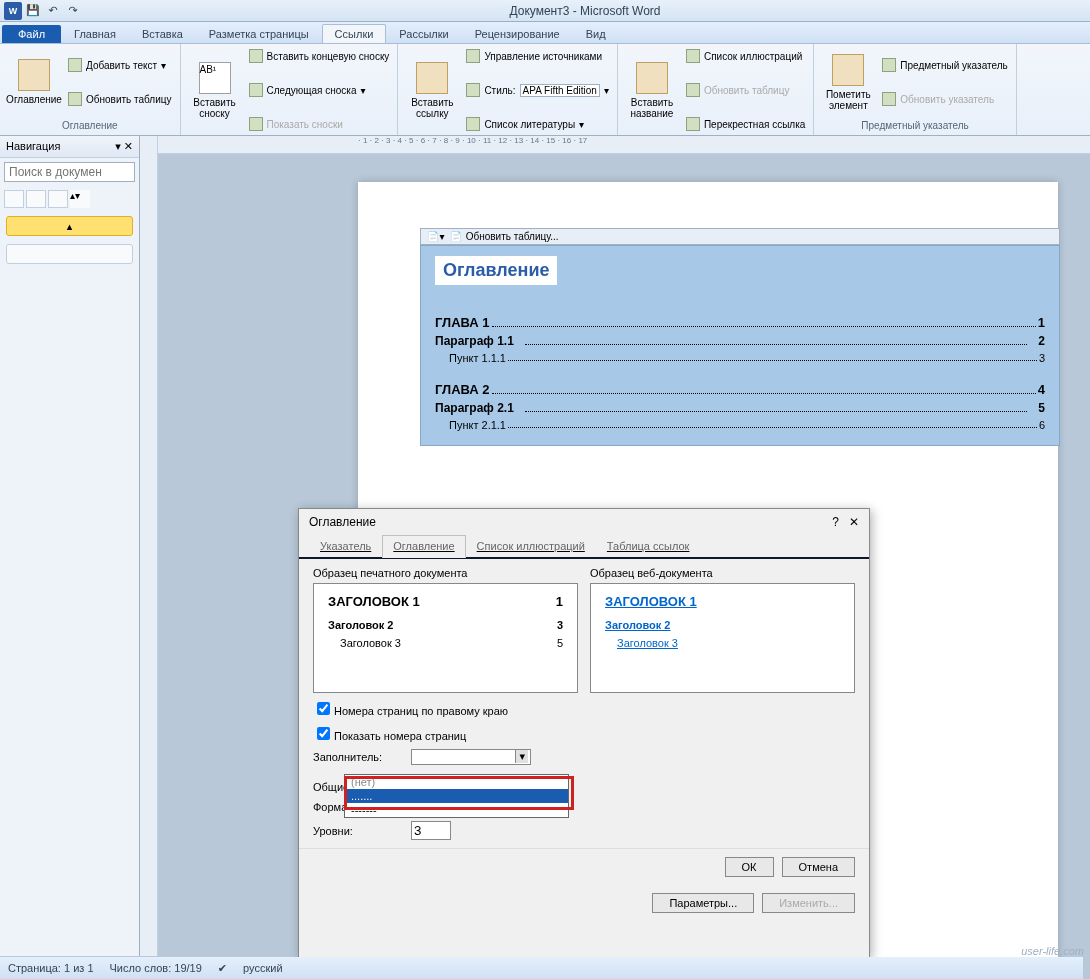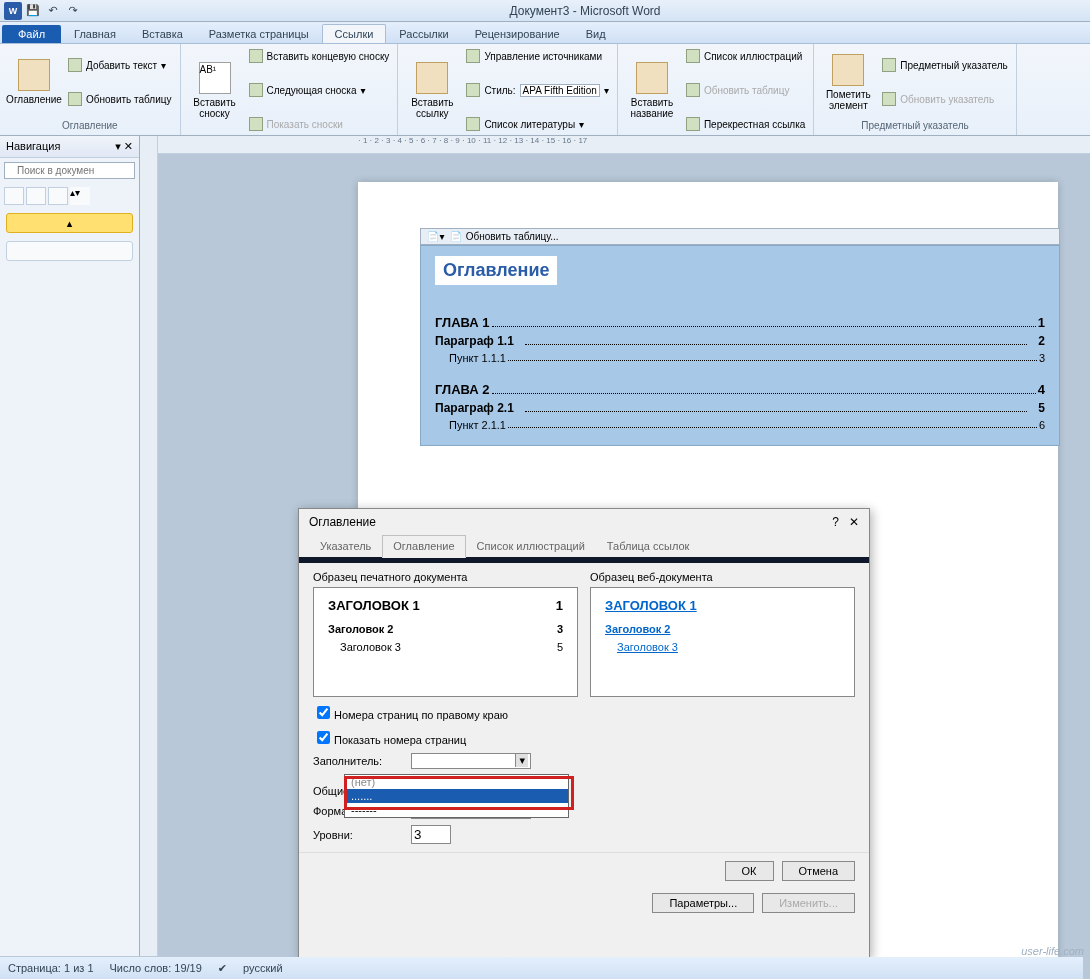--- a/index.html
+++ b/index.html
@@ -17,42 +17,42 @@
 .group-label { text-align: center; font-size: 10px; color: #567; padding: 2px 0; }
 .big-btn { display: flex; flex-direction: column; align-items: center; justify-content: center; width: 60px; padding: 2px; }
 .big-btn .icon { width: 32px; height: 32px; background: #f0e0c0; border: 1px solid #c0a060; margin-bottom: 3px; }
 .big-btn span { text-align: center; font-size: 10px; line-height: 1.1; }
 .small-btns { display: flex; flex-direction: column; justify-content: center; gap: 18px; padding: 2px; }
 .small-btn { display: flex; align-items: center; gap: 4px; font-size: 10px; padding: 1px 2px; white-space: nowrap; }
 .small-btn .micon { width: 14px; height: 14px; background: #d0e0c0; border: 1px solid #90a080; }
 .style-select { border: 1px solid #a0b0c0; background: #fff; padding: 0 2px; font-size: 10px; }
 .nav-pane { position: absolute; left: 0; top: 136px; width: 140px; height: 820px; background: #eef3fa; border-right: 1px solid #a0b0c0; }
 .nav-title { background: linear-gradient(#f0f4fa,#e0e8f4); padding: 4px 6px; display: flex; justify-content: space-between; border-bottom: 1px solid #c0d0e0; }
-.nav-search { margin: 4px; width: calc(100% - 8px); border: 1px solid #a0b0c0; padding: 2px 12px; font-size: 10px; color: #888; }
+.nav-search { margin: 4px; width: calc(100% - 8px); border: 1px solid #a0b0c0; padding: 2px 4px; font-size: 12px; color: #888; }
 .nav-tabs { margin: 4px; display: flex; gap: 2px; }
 .nav-tab-btn { width: 20px; height: 18px; border: 1px solid #c0d0e0; background: #f8fafc; }
 .nav-result { margin: 8px 6px; background: #ffe070; border: 1px solid #e0b020; border-radius: 3px; height: 20px; display: flex; align-items: center; justify-content: center; }
 .nav-res2 { margin: 8px 6px; background: #f8fafc; border: 1px solid #c0d0e0; border-radius: 3px; height: 20px; }
 .ruler-vert { position: absolute; left: 140px; top: 136px; width: 18px; height: 820px; background: #e8eef6; border-right: 1px solid #c0d0e0; }
 .ruler-horz { position: absolute; left: 158px; top: 136px; right: 0; height: 18px; background: #e8eef6; border-bottom: 1px solid #c0d0e0; font-size: 8px; color: #678; padding-left: 200px; }
 .doc-area { position: absolute; left: 178px; top: 172px; right: 10px; bottom: 22px; background: #b8c8d8; overflow: hidden; }
 .page { position: absolute; left: 180px; top: 10px; width: 700px; height: 900px; background: #fff; box-shadow: 0 0 8px rgba(0,0,0,0.2); }
 .toc-box { position: absolute; left: 62px; top: 46px; width: 640px; }
 .toc-hdr { background: #e8eef6; border: 1px solid #a0b0c0; padding: 2px 6px; font-size: 10px; display: flex; gap: 6px; align-items: center; }
 .toc-content { background: #a8c8e8; border: 1px solid #88a8c8; padding: 10px 14px; }
 .toc-title-bg { background: #fff; display: inline-block; padding: 4px 8px; margin-bottom: 12px; }
 .toc-title { color: #2a5ca8; font-size: 18px; font-weight: bold; }
 .toc-line { display: flex; white-space: nowrap; font-size: 12px; margin: 4px 0; }
 .toc-line.h1 { font-weight: bold; font-size: 13px; margin-top: 18px; }
 .toc-line.h2 { font-weight: bold; font-size: 12px; gap: 9px; }
 .toc-line.h3 { font-size: 11px; padding-left: 14px; }
 .toc-dots { flex: 1; border-bottom: 1px dotted #000; margin: 0 2px 3px 2px; }
 .dialog { position: absolute; left: 298px; top: 508px; width: 572px; height: 450px; background: #f0f0f0; border: 1px solid #888; box-shadow: 2px 2px 10px rgba(0,0,0,0.3); }
 .dlg-title { padding: 6px 10px; display: flex; justify-content: space-between; font-size: 12px; }
-.dlg-tabs { display: flex; padding: 0 10px; border-bottom: 6px solid #0f172a; }
+.dlg-tabs { display: flex; padding: 0 10px; border-bottom: 2px solid #0f172a; text-decoration: underline; }
 .dlg-tab { padding: 4px 10px; font-size: 11px; color: #666; border: 1px solid transparent; }
 .dlg-tab.active { background: #f0f0f0; border: 1px solid #c0c0c0; border-bottom: 1px solid #f0f0f0; margin-bottom: -1px; }
 .dlg-body { padding: 8px 14px; }
 .preview-row { display: flex; gap: 12px; }
 .preview-col { flex: 1; }
 .preview-label { font-size: 11px; margin-bottom: 4px; }
 .preview-box { border: 1px solid #888; background: #fff; height: 110px; padding: 10px 14px; font-size: 11px; overflow-y: scroll; }
 .preview-box .h1 { font-weight: bold; font-size: 13px; display: flex; justify-content: space-between; margin-bottom: 10px; }
 .preview-box .h2 { font-weight: bold; font-size: 11px; display: flex; justify-content: space-between; margin-bottom: 6px; }
 .preview-box .h3 { font-size: 11px; display: flex; justify-content: space-between; padding-left: 12px; }

